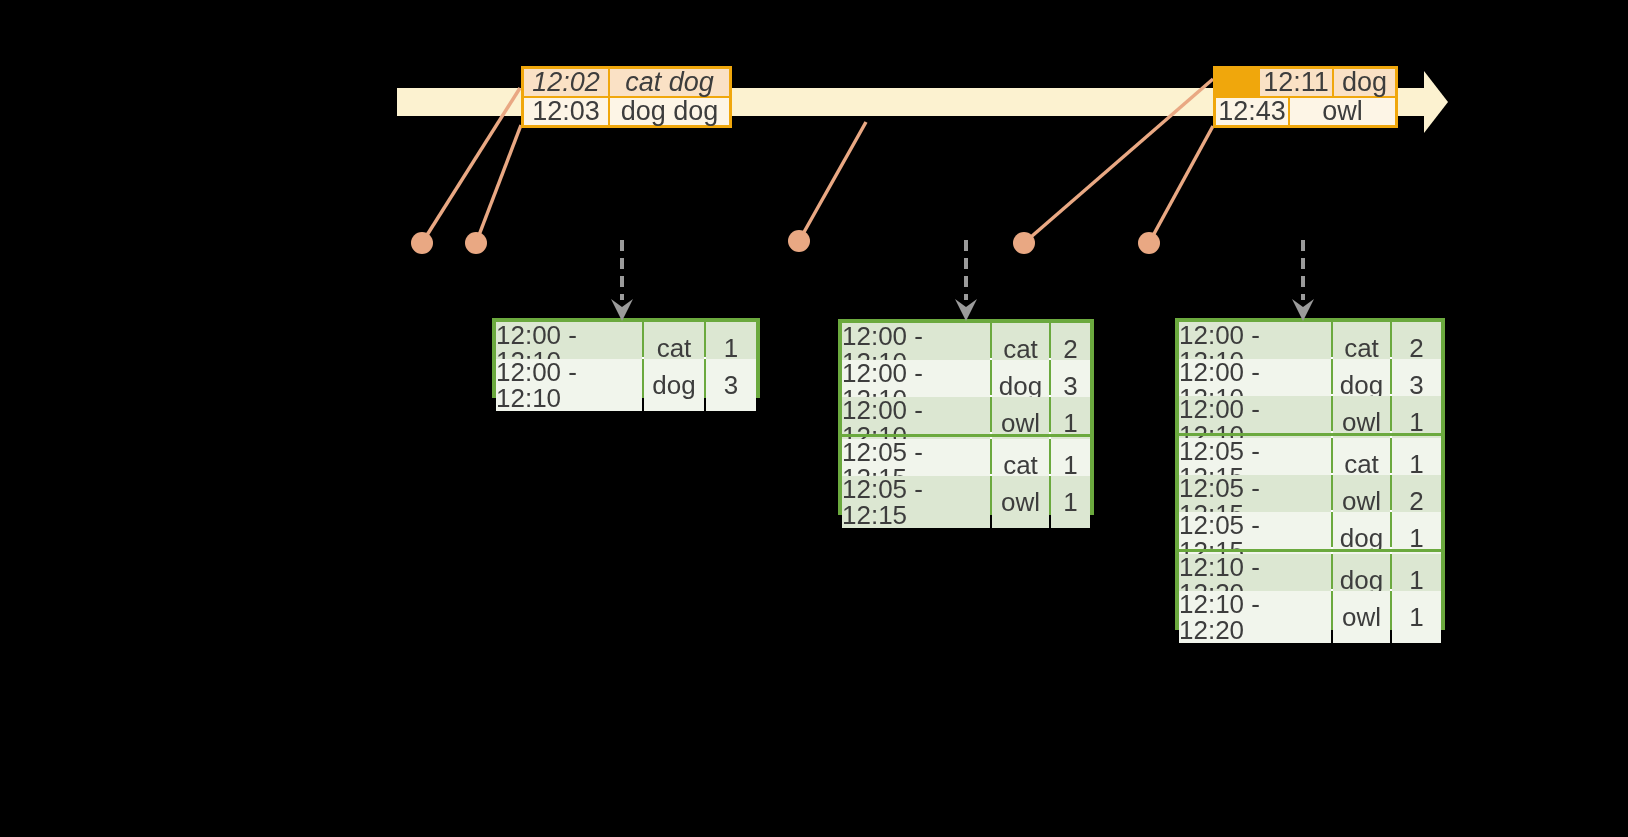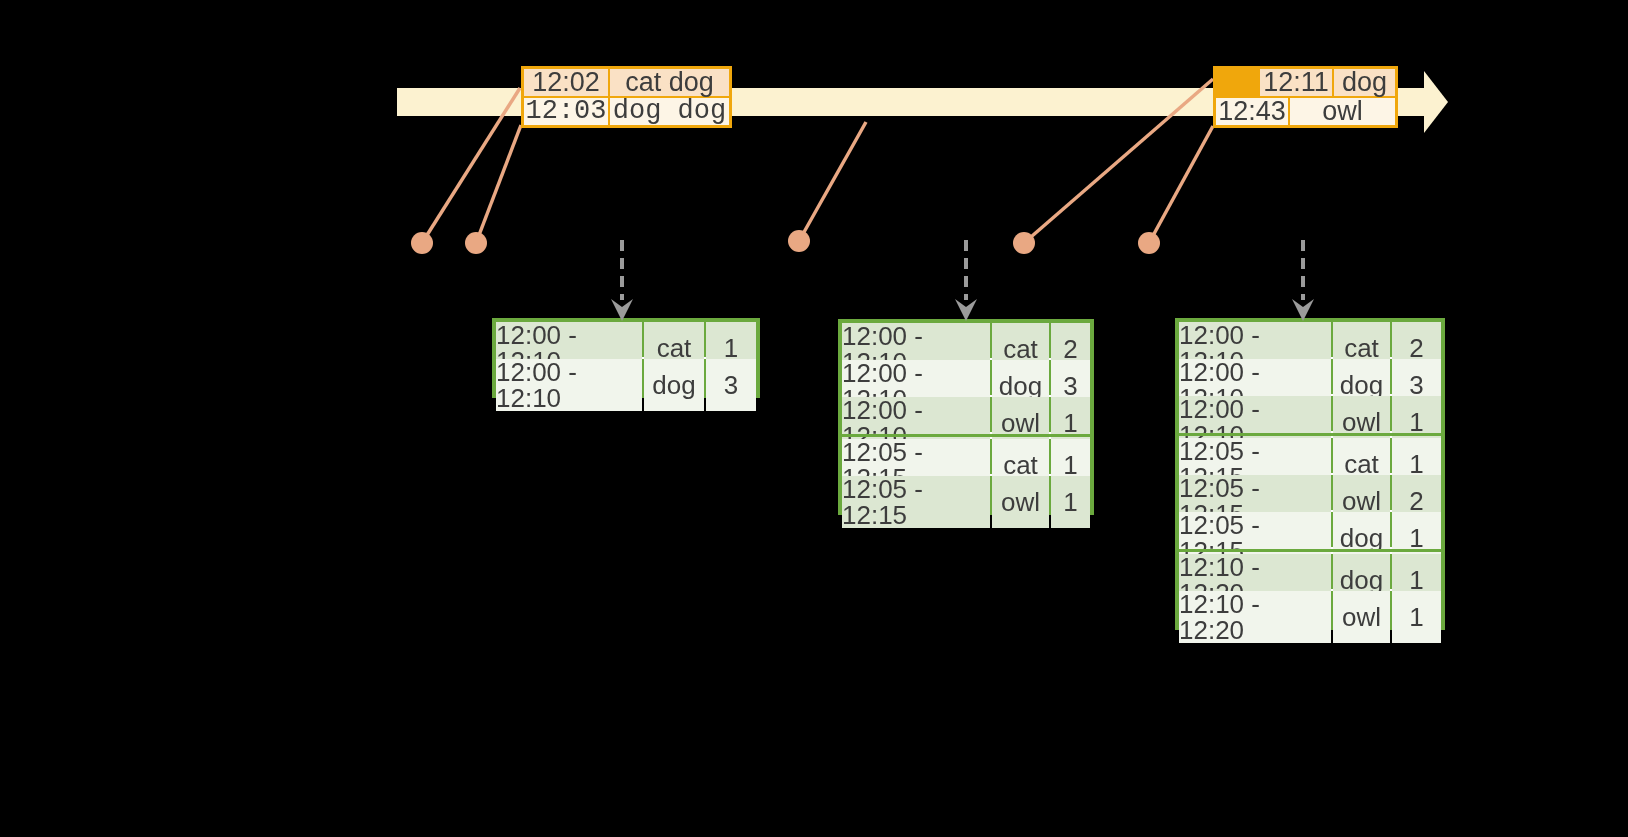--- a/index.html
+++ b/index.html
@@ -72,25 +72,25 @@
     <g fill="#e9a883">
       <circle cx="422" cy="243" r="11"></circle>
       <circle cx="476" cy="243" r="11"></circle>
       <circle cx="799" cy="241" r="11"></circle>
       <circle cx="1024" cy="243" r="11"></circle>
       <circle cx="1149" cy="243" r="11"></circle>
     </g>
   </svg>
 
   <div class="event-table" style="left:521px;top:66px;width:205px;grid-template-rows:1fr 1fr;">
-    <div class="event-row" style="grid-template-columns:84px 1fr;">
+    <div class="event-row" style="grid-template-columns:84px 1fr;font-style:italic;">
       <div class="event-cell fill-dark">12:02</div>
       <div class="event-cell fill-dark">cat dog</div>
     </div>
-    <div class="event-row" style="grid-template-columns:84px 1fr;font-family:Liberation Mono, monospace;">
+    <div class="event-row" style="grid-template-columns:84px 1fr;">
       <div class="event-cell fill-light">12:03</div>
       <div class="event-cell fill-light">dog dog</div>
     </div>
   </div>
 
 
   <div class="event-table" style="left:1213px;top:66px;width:179px;grid-template-rows:1fr 1fr;">
     <div class="event-row" style="grid-template-columns:72px 1fr;margin-left:44px;">
       <div class="event-cell fill-dark">12:11</div>
       <div class="event-cell fill-dark">dog</div>

